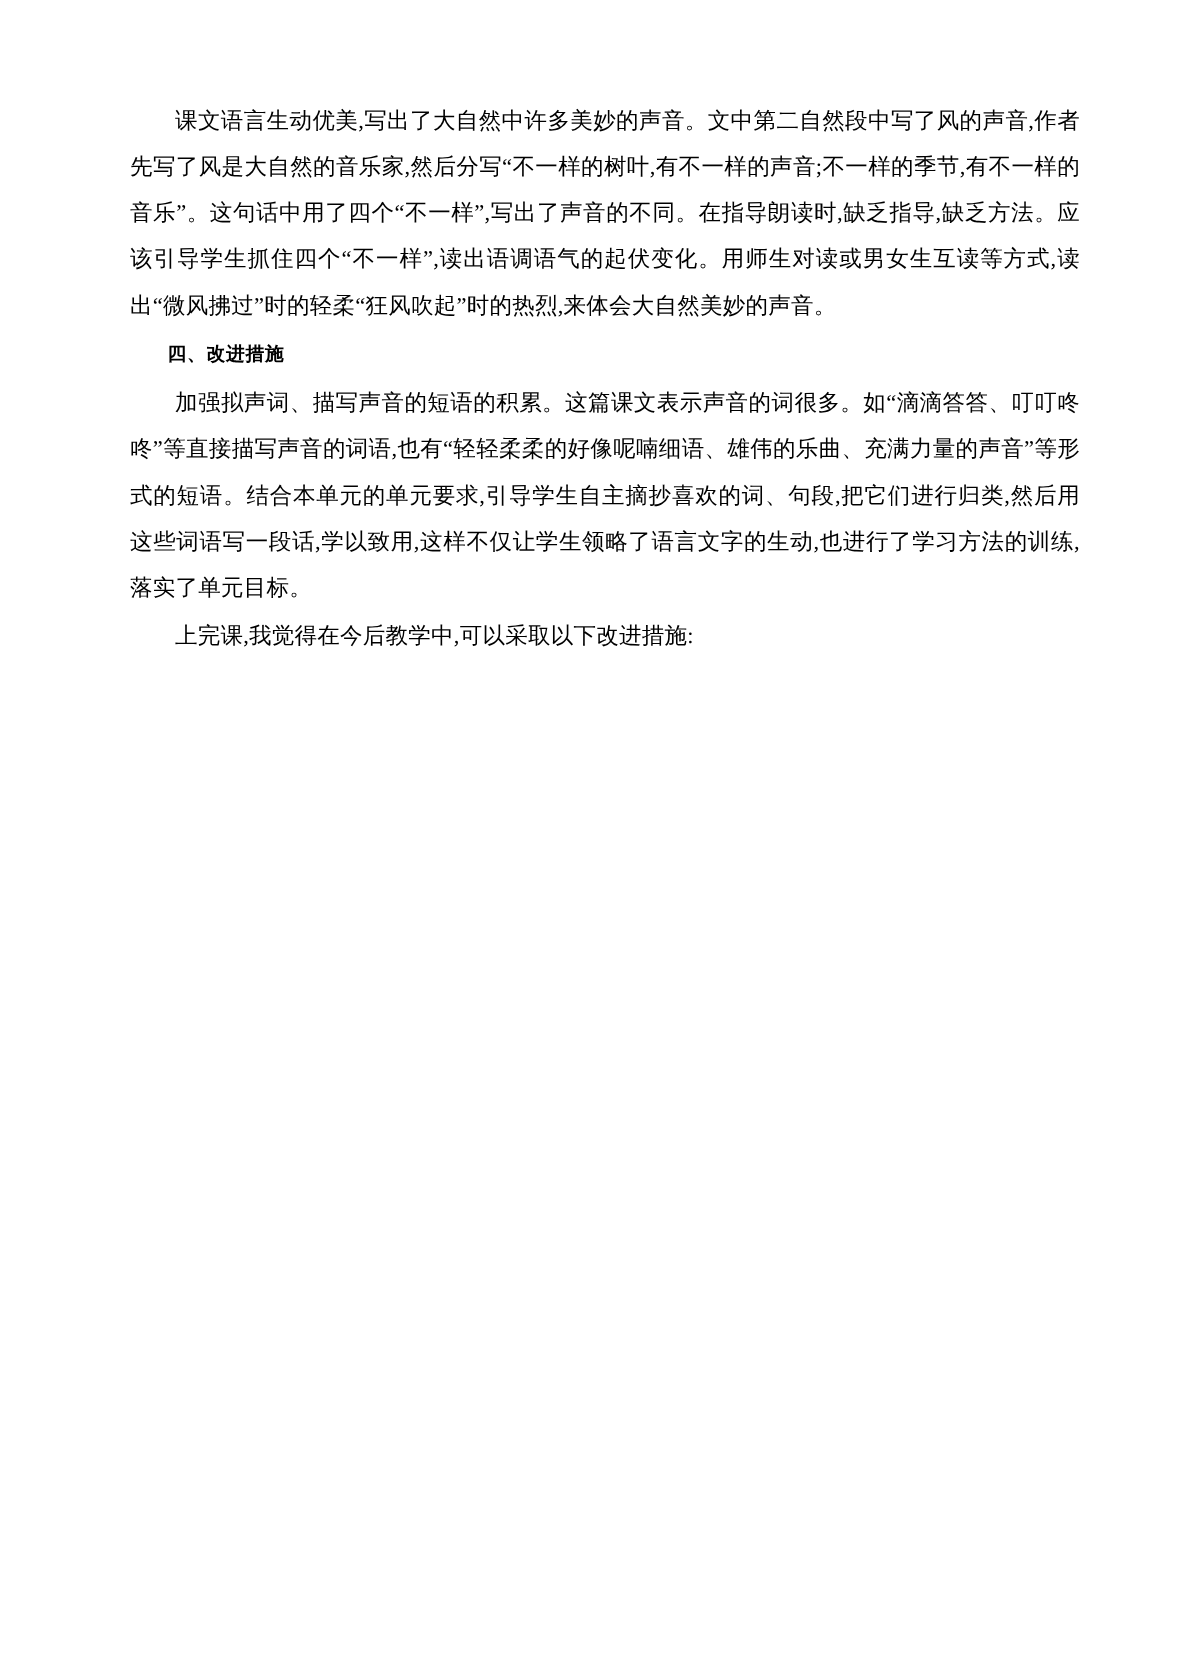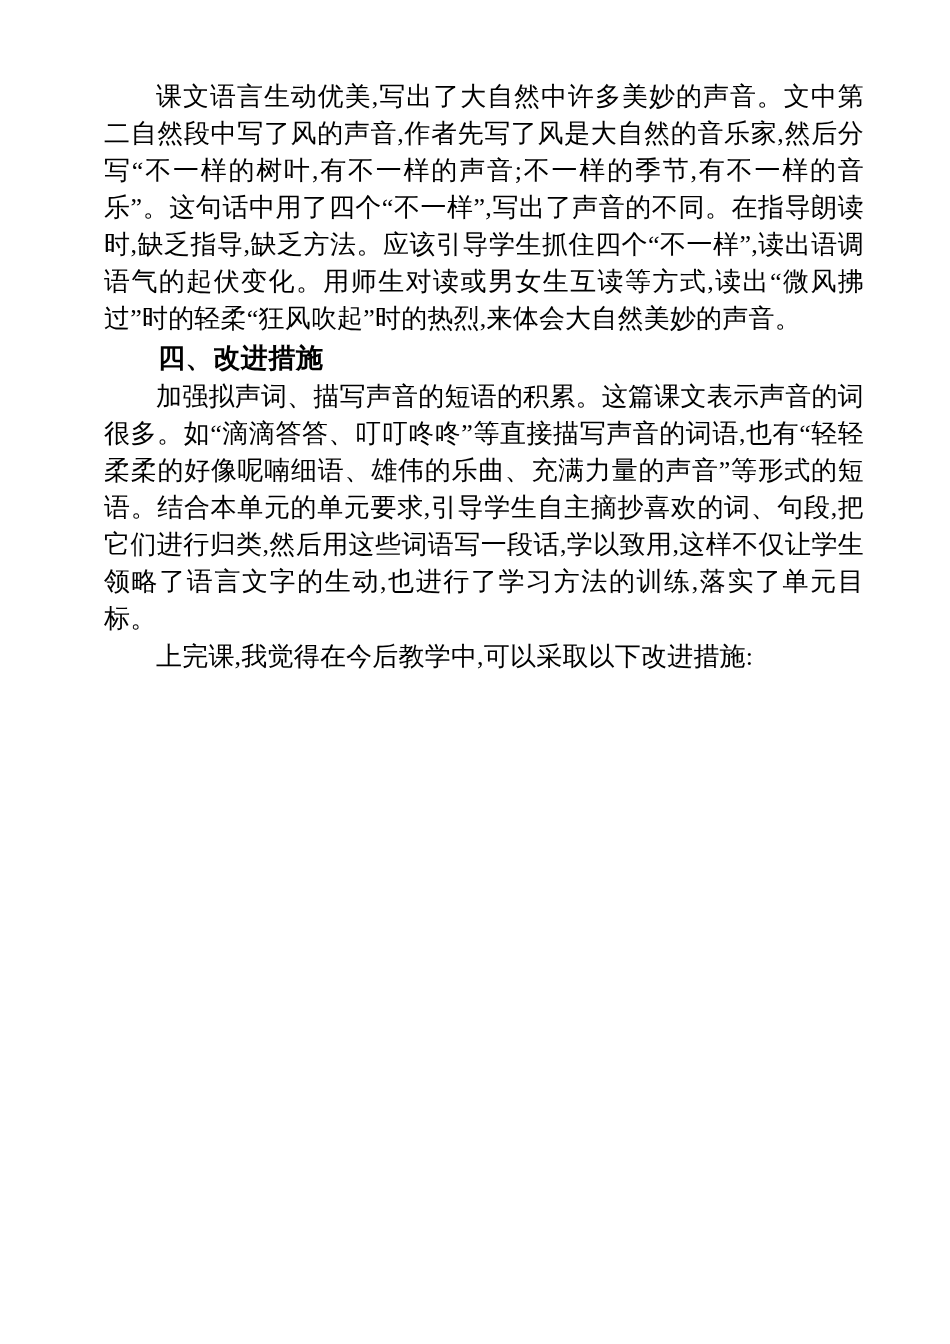--- a/index.html
+++ b/index.html
@@ -22,30 +22,30 @@
     box-sizing: border-box;
   }
   .content {
     position: absolute;
     left: 104px;
     top: 78px;
     width: 760px;
   }
   p.body-para {
     margin: 0 0 1px 0;
-    font-size: 26px;
+    font-size: 18px;
     line-height: 37px;
     text-align: justify;
     text-justify: inter-ideograph;
     text-indent: 2em;
     letter-spacing: 0.2px;
   }
   h2.section-heading {
     margin: 3px 0 1px 0;
-    font-size: 27px;
+    font-size: 15px;
     line-height: 37px;
     font-weight: bold;
     text-indent: 2em;
     letter-spacing: 0.6px;
   }
 </style>
 </head>
 <body>
 
 <div class="page">

